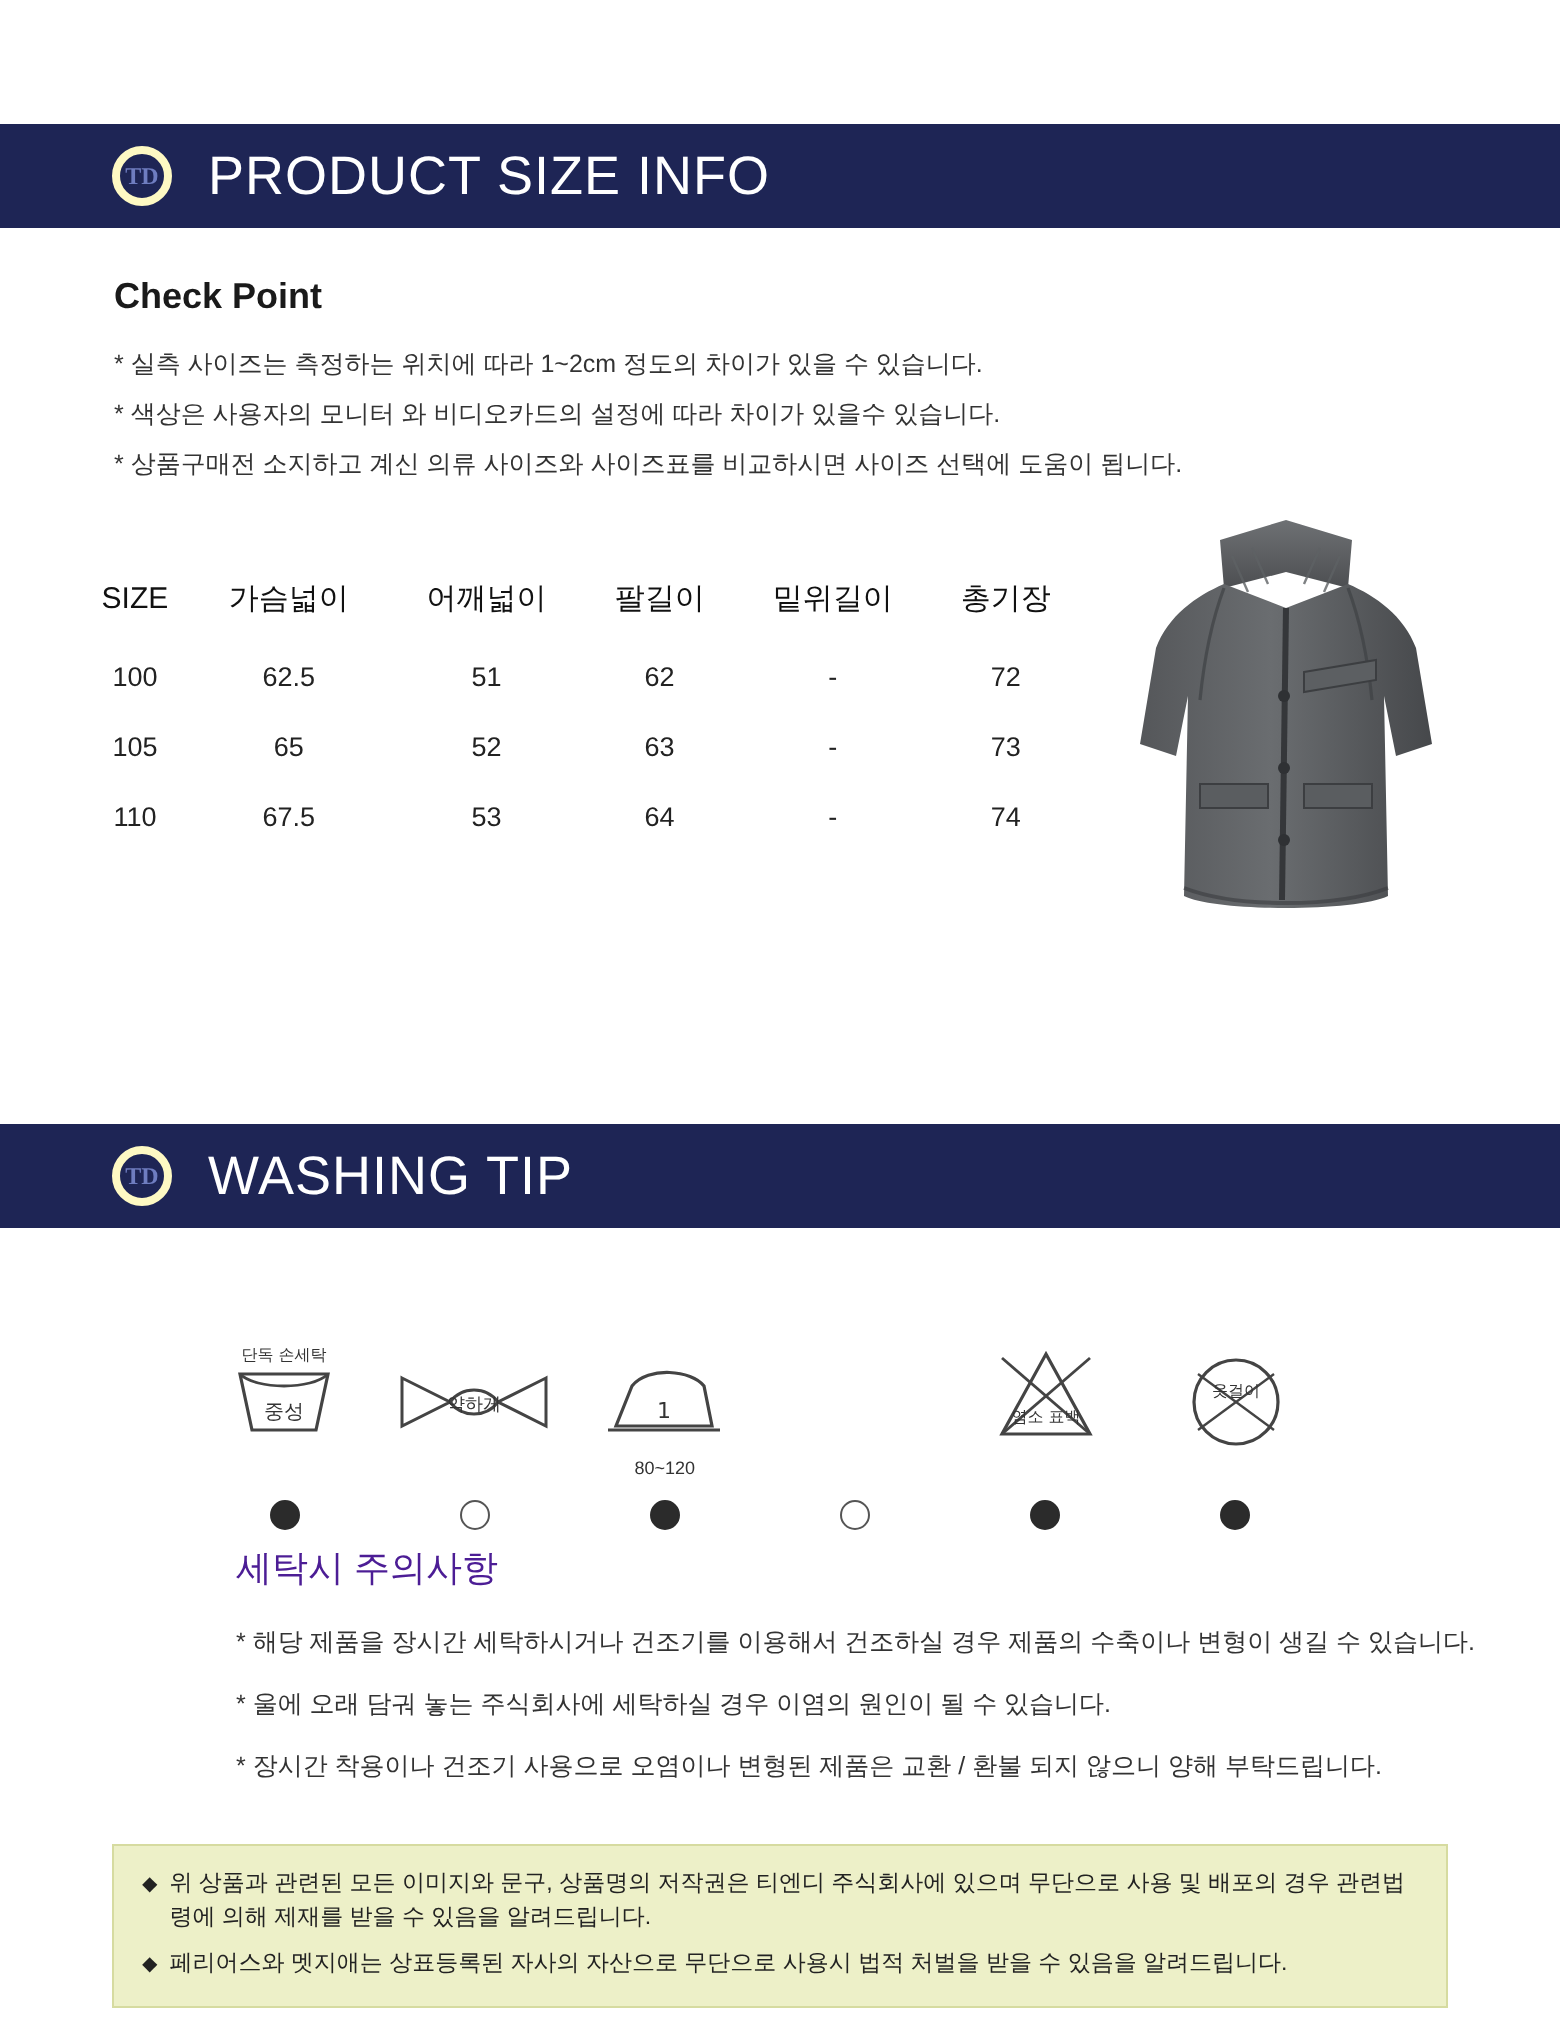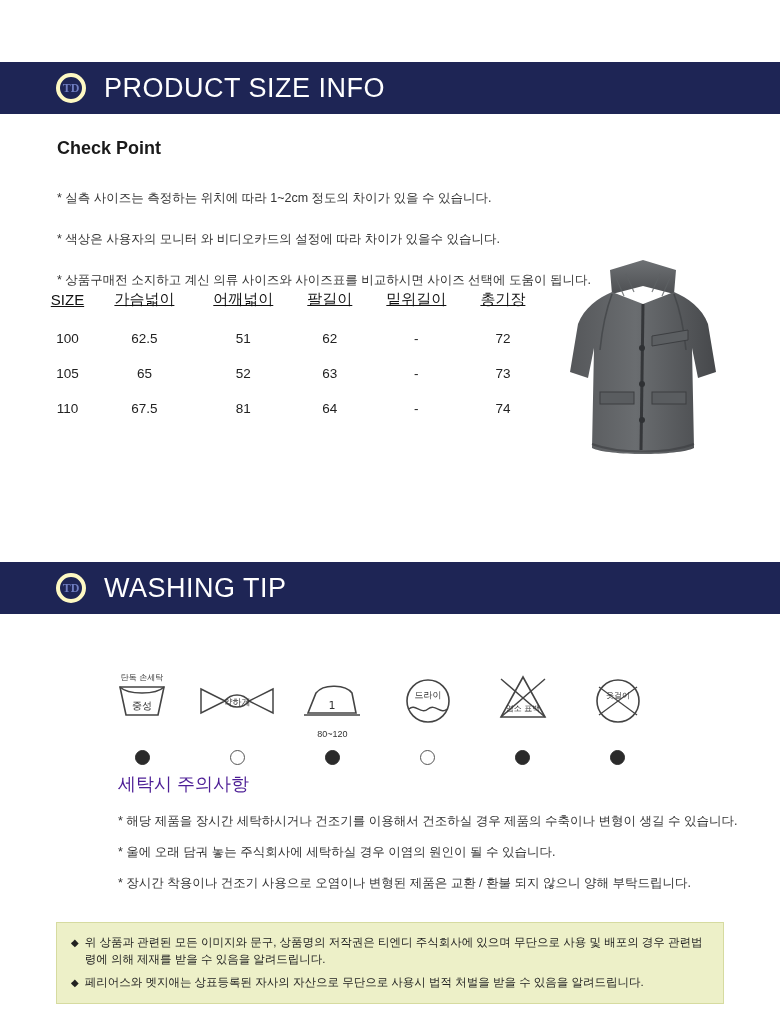--- a/index.html
+++ b/index.html
@@ -76,38 +76,36 @@
     position: absolute;
     left: 57px;
     top: 108px;
     width: 620px;
   }
   .note-line {
     font-size: 12.5px;
     color: #333;
     line-height: 25px;
     white-space: nowrap;
-    margin-top: 16px;
   }
 
   
   .size-table {
     position: absolute;
     left: 40px;
     top: 222px;
     border-collapse: collapse;
     width: 500px;
   }
   .size-table th {
     font-size: 15px;
     font-weight: normal;
     color: #111;
     padding: 6px 0 12px 0;
     text-align: center;
-    text-decoration: underline;
   }
   .size-table td {
     font-size: 13.5px;
     color: #222;
     padding: 10px 0;
     text-align: center;
   }
 
   
   .product-photo {
@@ -254,21 +252,21 @@
           <td>105</td>
           <td>65</td>
           <td>52</td>
           <td>63</td>
           <td>-</td>
           <td>73</td>
         </tr>
         <tr>
           <td>110</td>
           <td>67.5</td>
-          <td>81</td>
+          <td>53</td>
           <td>64</td>
           <td>-</td>
           <td>74</td>
         </tr>
       </tbody>
     </table>
 
     <div class="product-photo">
       <svg width="190" height="230" viewBox="0 0 190 230">
         <defs>
@@ -349,27 +347,20 @@
             <path d="M14 46 L62 46 L58 26 C52 18 30 16 22 26 Z" fill="none" stroke="#444" stroke-width="1.6"></path>
             <line x1="10" y1="48" x2="66" y2="48" stroke="#444" stroke-width="1.6"></line>
             <text x="38" y="42" font-size="11" text-anchor="middle" fill="#333" font-family="DejaVu Sans, sans-serif">1</text>
           </svg>
         </div>
         <div class="icon-caption">80~120</div>
         <div class="dot filled"></div>
       </div>
 
       <div class="icon-cell">
-        <div class="icon-art">
-          <svg width="66" height="60" viewBox="0 0 66 60">
-            <circle cx="33" cy="34" r="21" fill="none" stroke="#444" stroke-width="1.6"></circle>
-            <text x="33" y="31" font-size="9" text-anchor="middle" fill="#333" font-family="DejaVu Sans, sans-serif">드라이</text>
-            <path d="M14 42 C20 36 26 48 33 42 C40 36 46 48 52 42" fill="none" stroke="#444" stroke-width="1.4"></path>
-          </svg>
-        </div>
         <div class="icon-caption"></div>
         <div class="dot empty"></div>
       </div>
 
       <div class="icon-cell">
         <div class="icon-art">
           <svg width="72" height="60" viewBox="0 0 72 60">
             <path d="M36 10 L58 50 L14 50 Z" fill="none" stroke="#444" stroke-width="1.6"></path>
             <line x1="14" y1="12" x2="58" y2="50" stroke="#444" stroke-width="1.4"></line>
             <line x1="58" y1="12" x2="14" y2="50" stroke="#444" stroke-width="1.4"></line>

